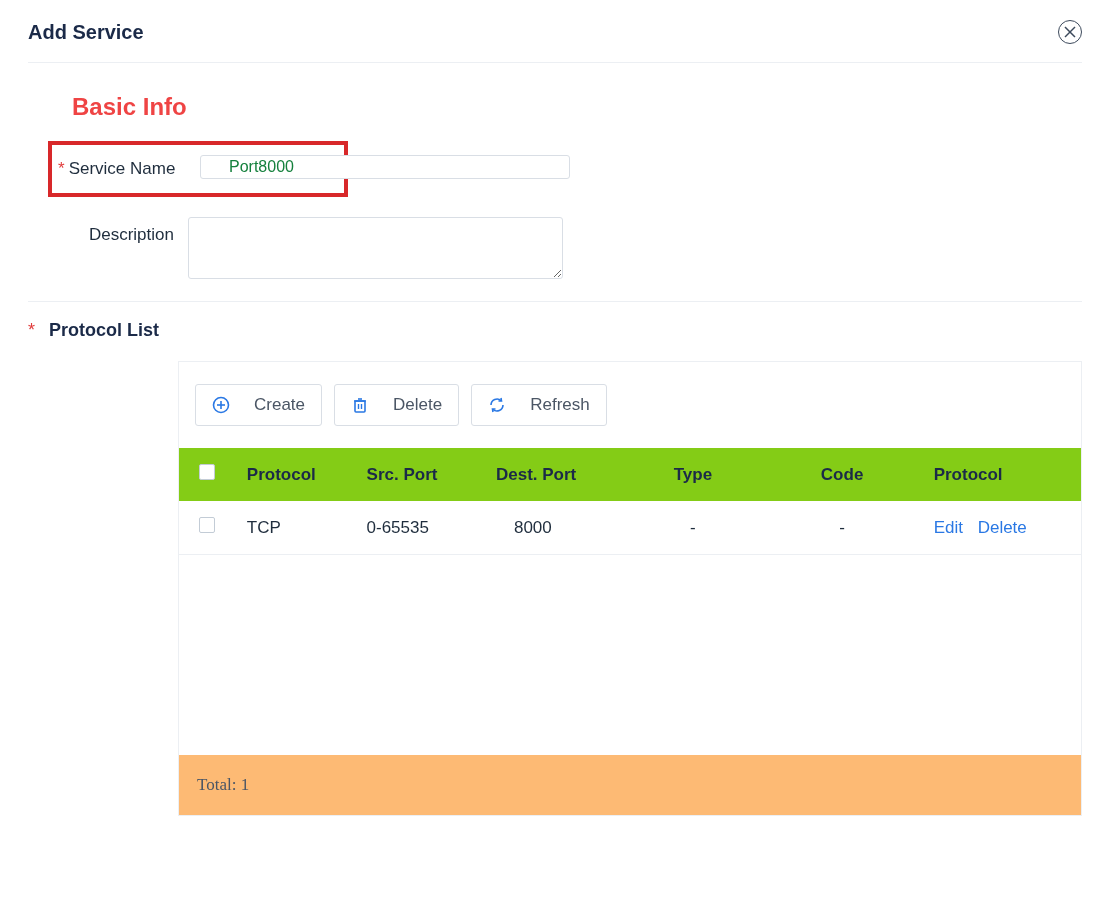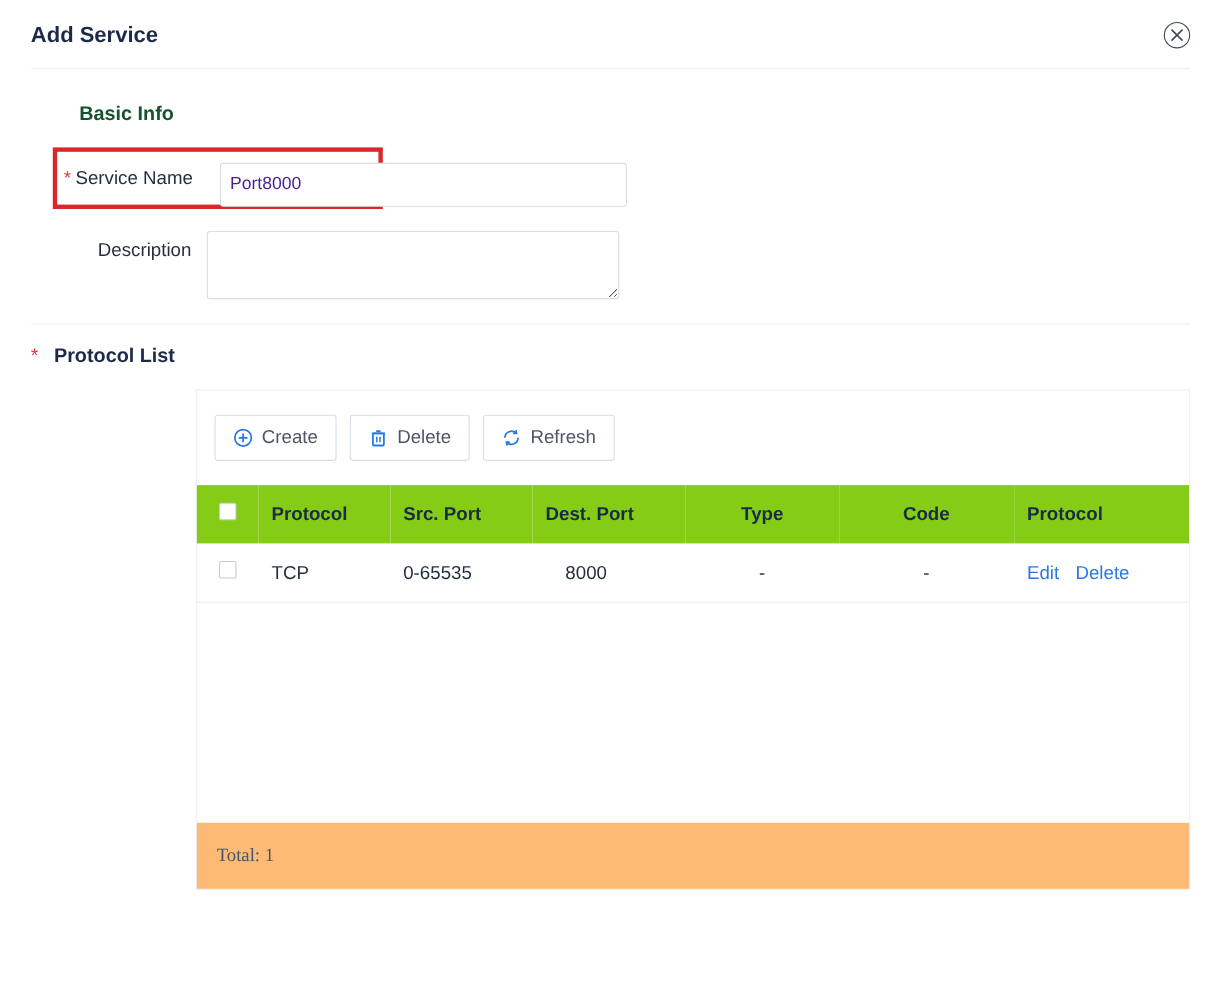--- a/index.html
+++ b/index.html
@@ -34,23 +34,23 @@
     border-radius: 50%;
     display: flex;
     align-items: center;
     justify-content: center;
     cursor: pointer;
     color: #3d4a5c;
     background: #fff;
   }
   .close-btn svg { width: 12px; height: 12px; }
   .section-title {
-    font-size: 18px;
+    font-size: 24px;
     font-weight: 700;
-    color: #14532d;
+    color: #ef4444;
     margin: 30px 0 20px 44px;
   }
   .form-row {
     display: flex;
     align-items: center;
     margin-bottom: 22px;
   }
   .form-row.highlight {
     border: 4px solid #d8282a;
     padding: 14px 0 14px 0;
@@ -66,26 +66,26 @@
     color: #1f2d3d;
     font-size: 17px;
   }
   .form-row.highlight .label-cell {
     width: 140px;
     padding-left: 6px;
     text-align: left;
   }
   .req { color: #e13c3c; margin-right: 4px; }
   .text-input {
-    height: 40px;
+    height: 24px;
     border: 1px solid #d9dee5;
     border-radius: 3px;
     font-size: 16px;
-    padding: 0 8px;
-    color: #4c1d95;
+    padding: 0 28px;
+    color: #15803d;
     outline: none;
   }
   .form-row.highlight .text-input {
     width: 370px;
     position: absolute;
     left: 148px;
     top: 10px;
   }
   .form-row.desc-row { align-items: flex-start; }
   .desc-row .label-cell { padding-top: 8px; }
@@ -118,21 +118,21 @@
     background: #fff;
   }
   .toolbar {
     padding: 22px 16px 22px 16px;
     display: flex;
     gap: 12px;
   }
   .tool-btn {
     display: inline-flex;
     align-items: center;
-    gap: 8px;
+    gap: 24px;
     height: 42px;
     padding: 0 16px;
     border: 1px solid #d9dee5;
     background: #fff;
     border-radius: 3px;
     font-size: 17px;
     color: #4b5665;
     cursor: pointer;
   }
   .tool-btn .icon { width: 18px; height: 18px; display: inline-flex; align-items: center; justify-content: center; }

